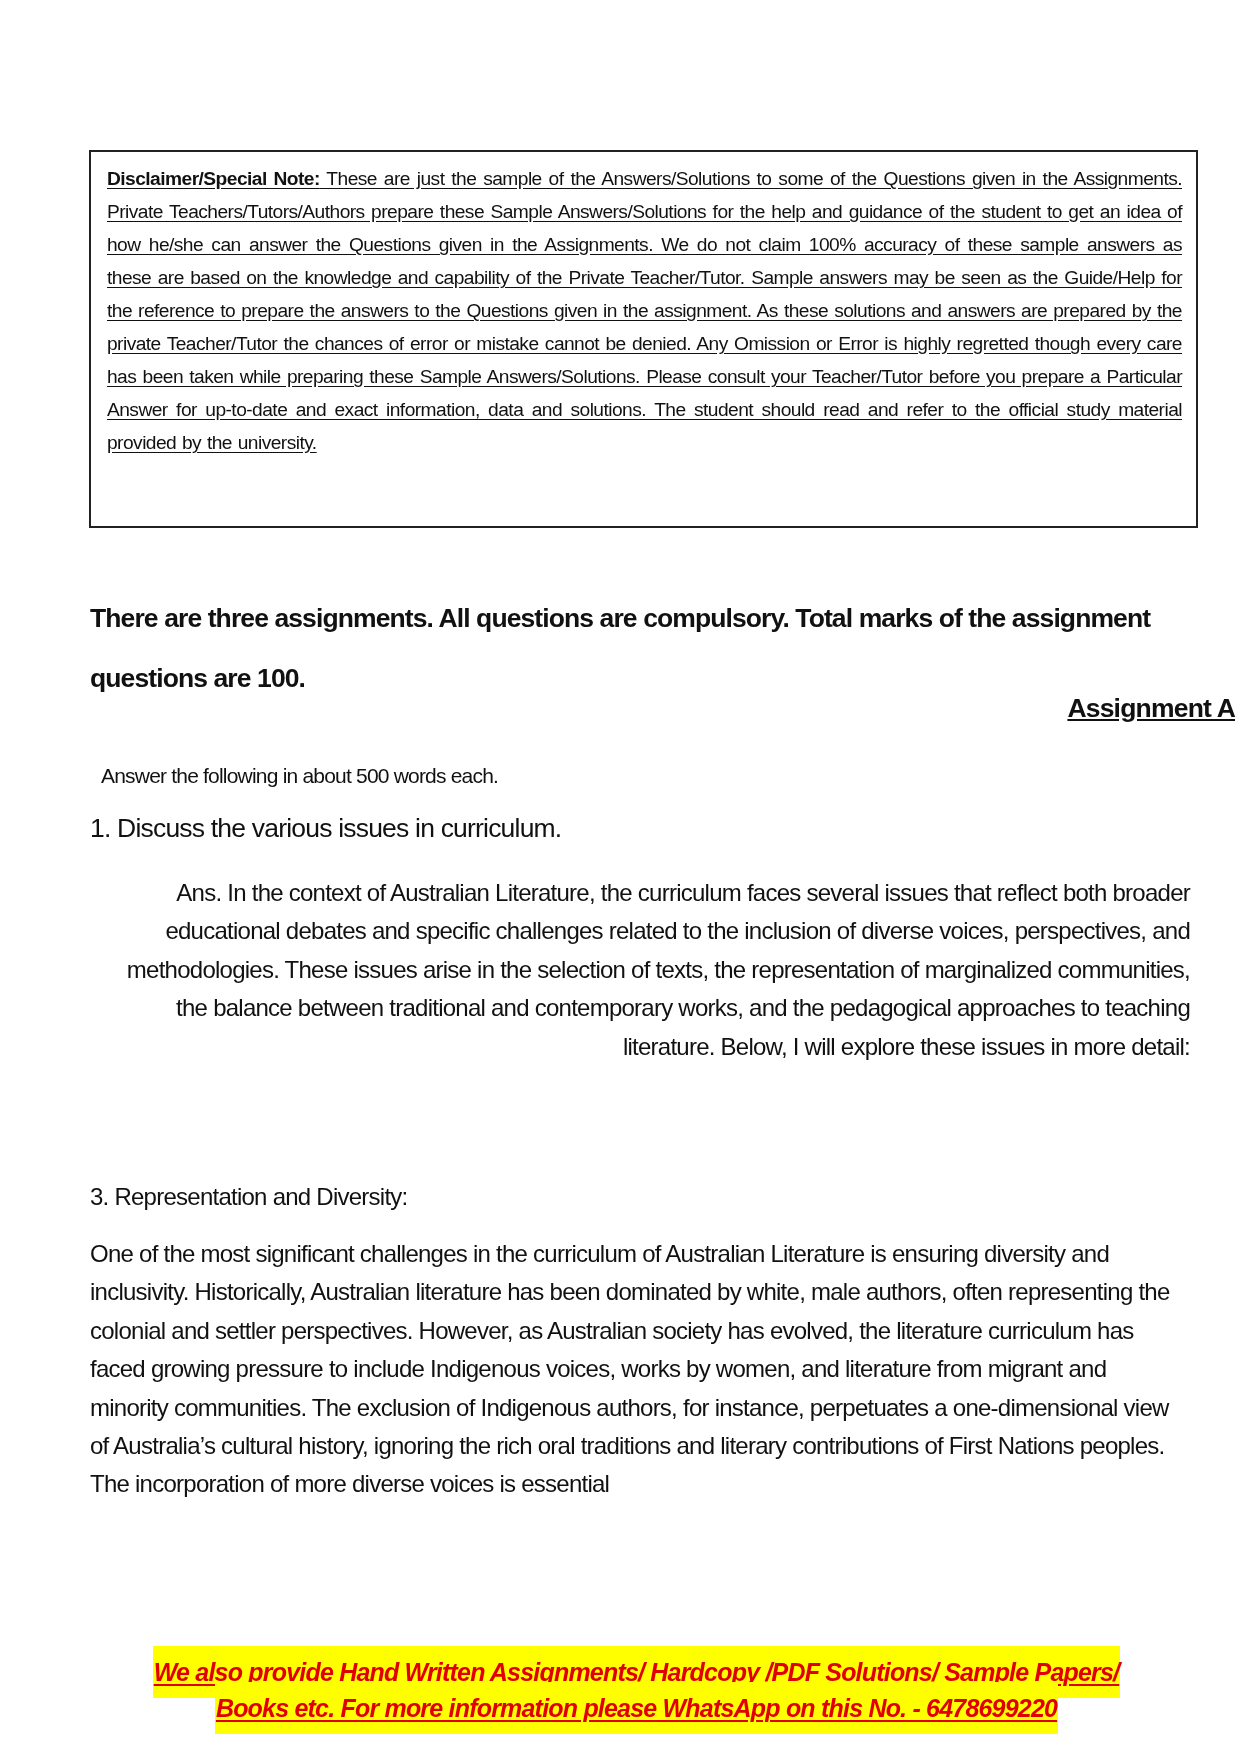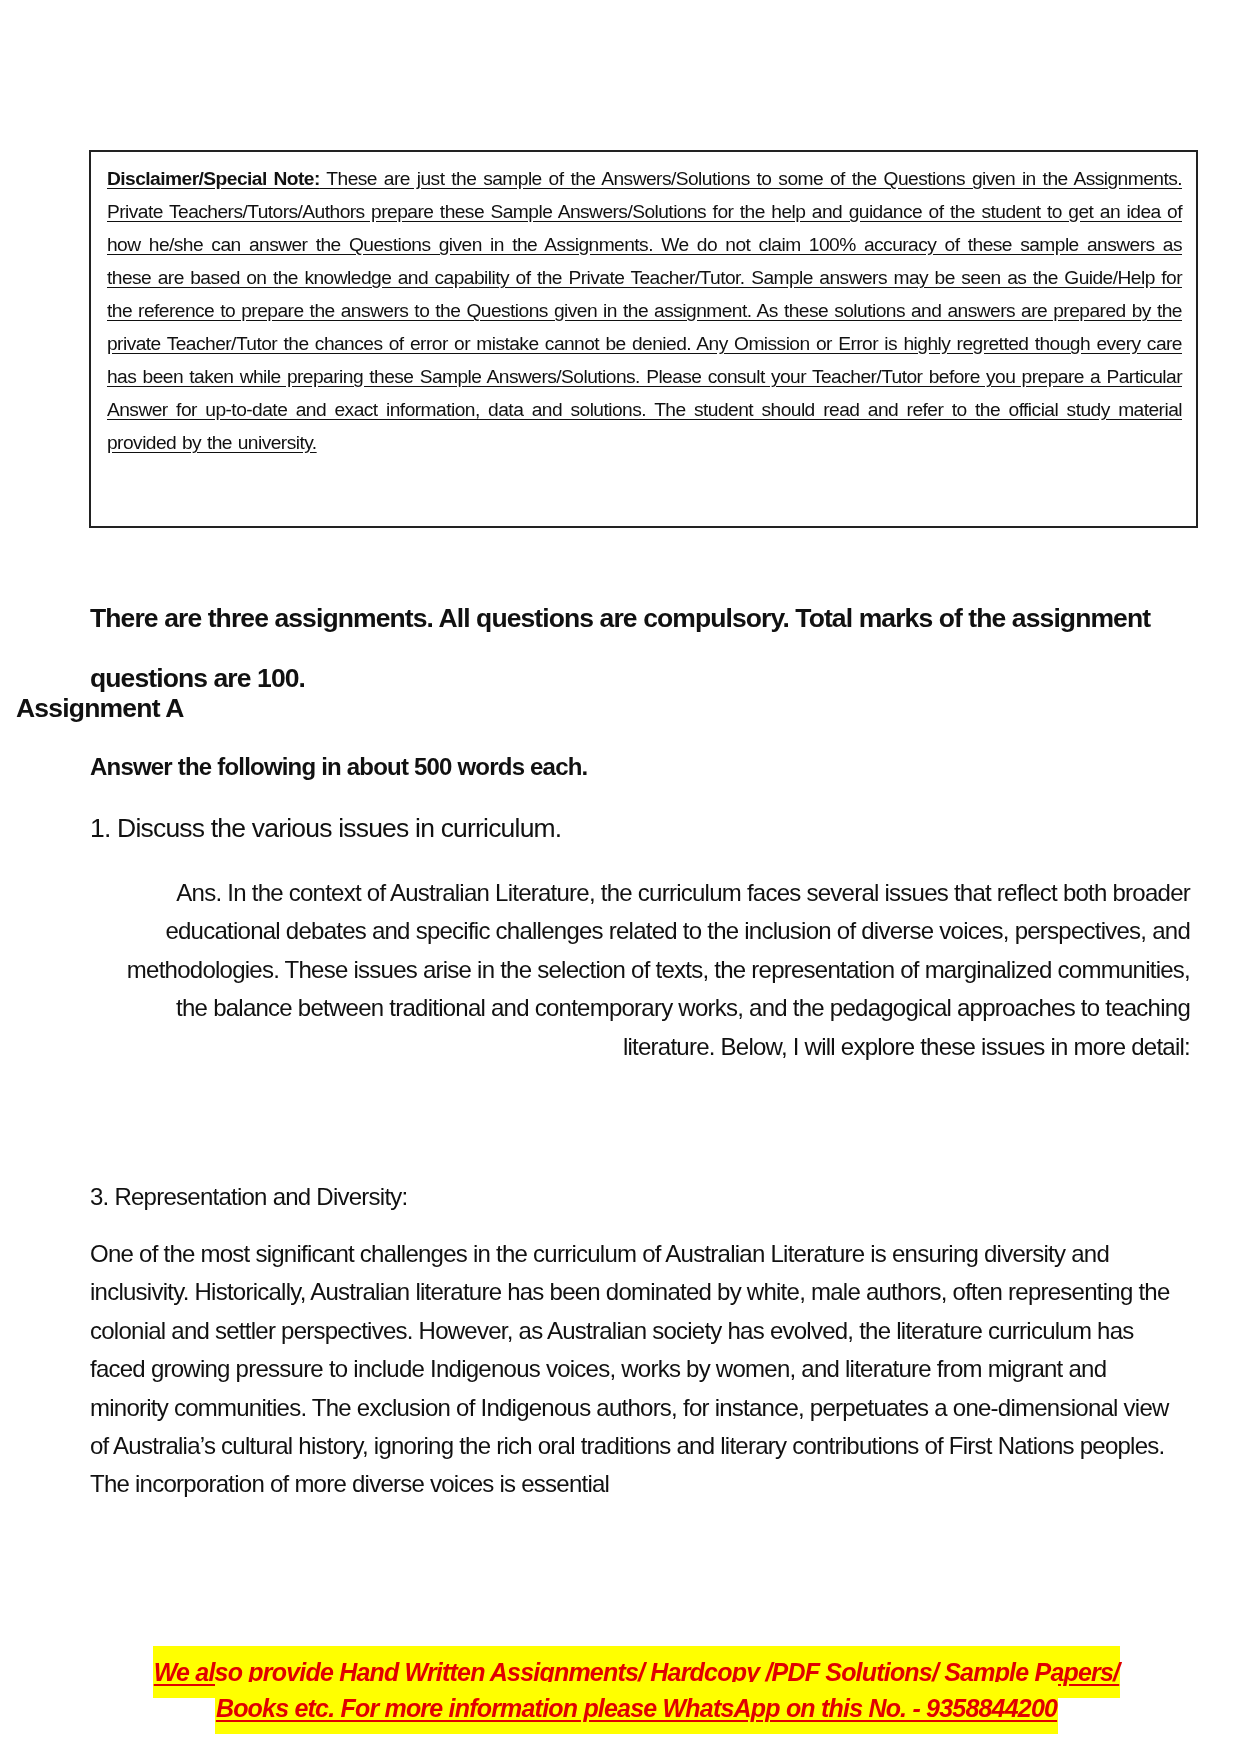--- a/index.html
+++ b/index.html
@@ -20,26 +20,26 @@
     letter-spacing: -0.55px; word-spacing: 1px; margin: 0;
   }
   .disclaimer-text b { font-weight: bold; }
 
   .intro {
     position: absolute; left: 74px; top: 588px; width: 1100px;
     font-size: 26.5px; font-weight: bold; line-height: 60px; margin: 0;
     letter-spacing: -0.9px;
   }
   .assign-title {
-    position: absolute; left: 0; top: 693px; width: 1219px; text-align: left;
-    font-size: 26.5px; font-weight: bold; margin: 0; letter-spacing: -0.8px;
+    position: absolute; left: 0; top: 693px; width: 1219px; text-align: right;
+    font-size: 26.5px; font-weight: bold; margin: 0; letter-spacing: -0.8px; text-decoration: underline;
   }
   .instruction {
-    position: absolute; left: 74px; top: 753px; font-size: 24px; font-weight: bold;
-    margin: 0; letter-spacing: -0.8px;
+    position: absolute; left: 74px; top: 753px; font-size: 21px; font-weight: normal;
+    margin: 11px; letter-spacing: -0.8px;
   }
   .question {
     position: absolute; left: 74px; top: 813px; font-size: 26.5px; font-weight: normal;
     margin: 0; letter-spacing: -0.8px;
   }
   .para {
     position: absolute; left: 74px; width: 1100px; margin: 0;
     font-size: 24px; line-height: 38.4px; letter-spacing: -0.75px;
   }
   .answer { top: 874px; text-align: right; }
@@ -74,16 +74,16 @@
   <p class="question">1. Discuss the various issues in curriculum.</p>
 
   <p class="para answer">Ans. In the context of Australian Literature, the curriculum faces several issues that reflect both broader educational debates and specific challenges related to the inclusion of diverse voices, perspectives, and methodologies. These issues arise in the selection of texts, the representation of marginalized communities, the balance between traditional and contemporary works, and the pedagogical approaches to teaching literature. Below, I will explore these issues in more detail:</p>
 
   <p class="para sub-heading">3. Representation and Diversity:</p>
 
   <p class="para body-para">One of the most significant challenges in the curriculum of Australian Literature is ensuring diversity and inclusivity. Historically, Australian literature has been dominated by white, male authors, often representing the colonial and settler perspectives. However, as Australian society has evolved, the literature curriculum has faced growing pressure to include Indigenous voices, works by women, and literature from migrant and minority communities. The exclusion of Indigenous authors, for instance, perpetuates a one-dimensional view of Australia’s cultural history, ignoring the rich oral traditions and literary contributions of First Nations peoples. The incorporation of more diverse voices is essential</p>
 
   <div class="footer">
     <span class="footer-line">We also provide Hand Written Assignments/ Hardcopy /PDF Solutions/ Sample Papers/</span><br>
-    <span class="footer-line">Books etc. For more information please WhatsApp on this No. - 9358844200</span>
+    <span class="footer-line">Books etc. For more information please WhatsApp on this No. - 6478699220</span>
   </div>
 
 </div>
 
 </body></html>

